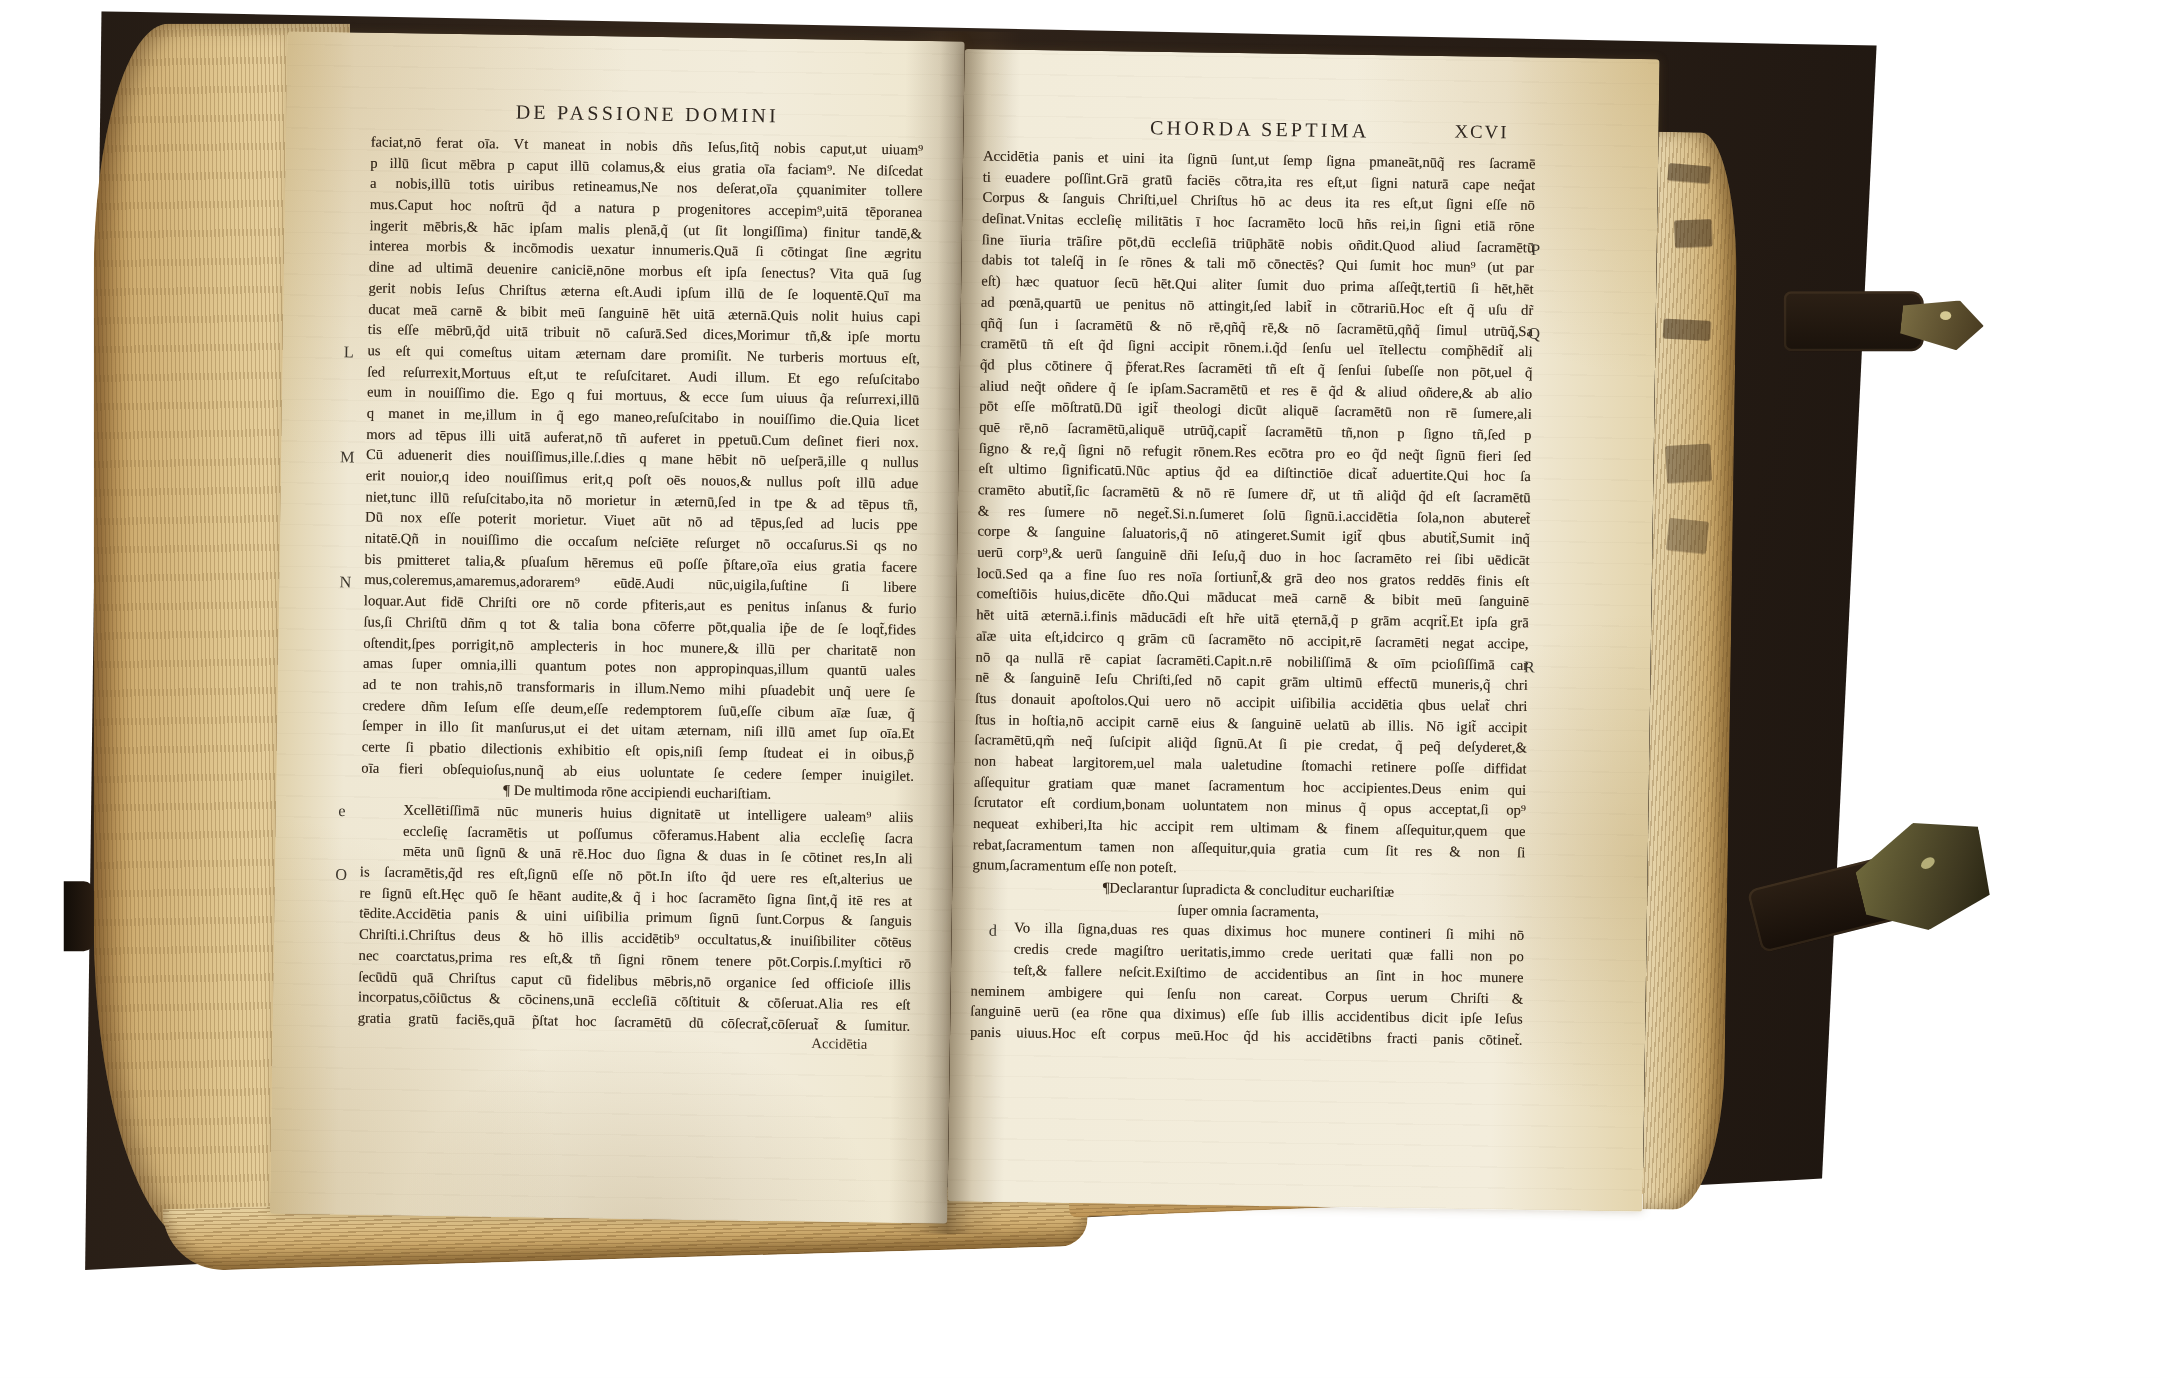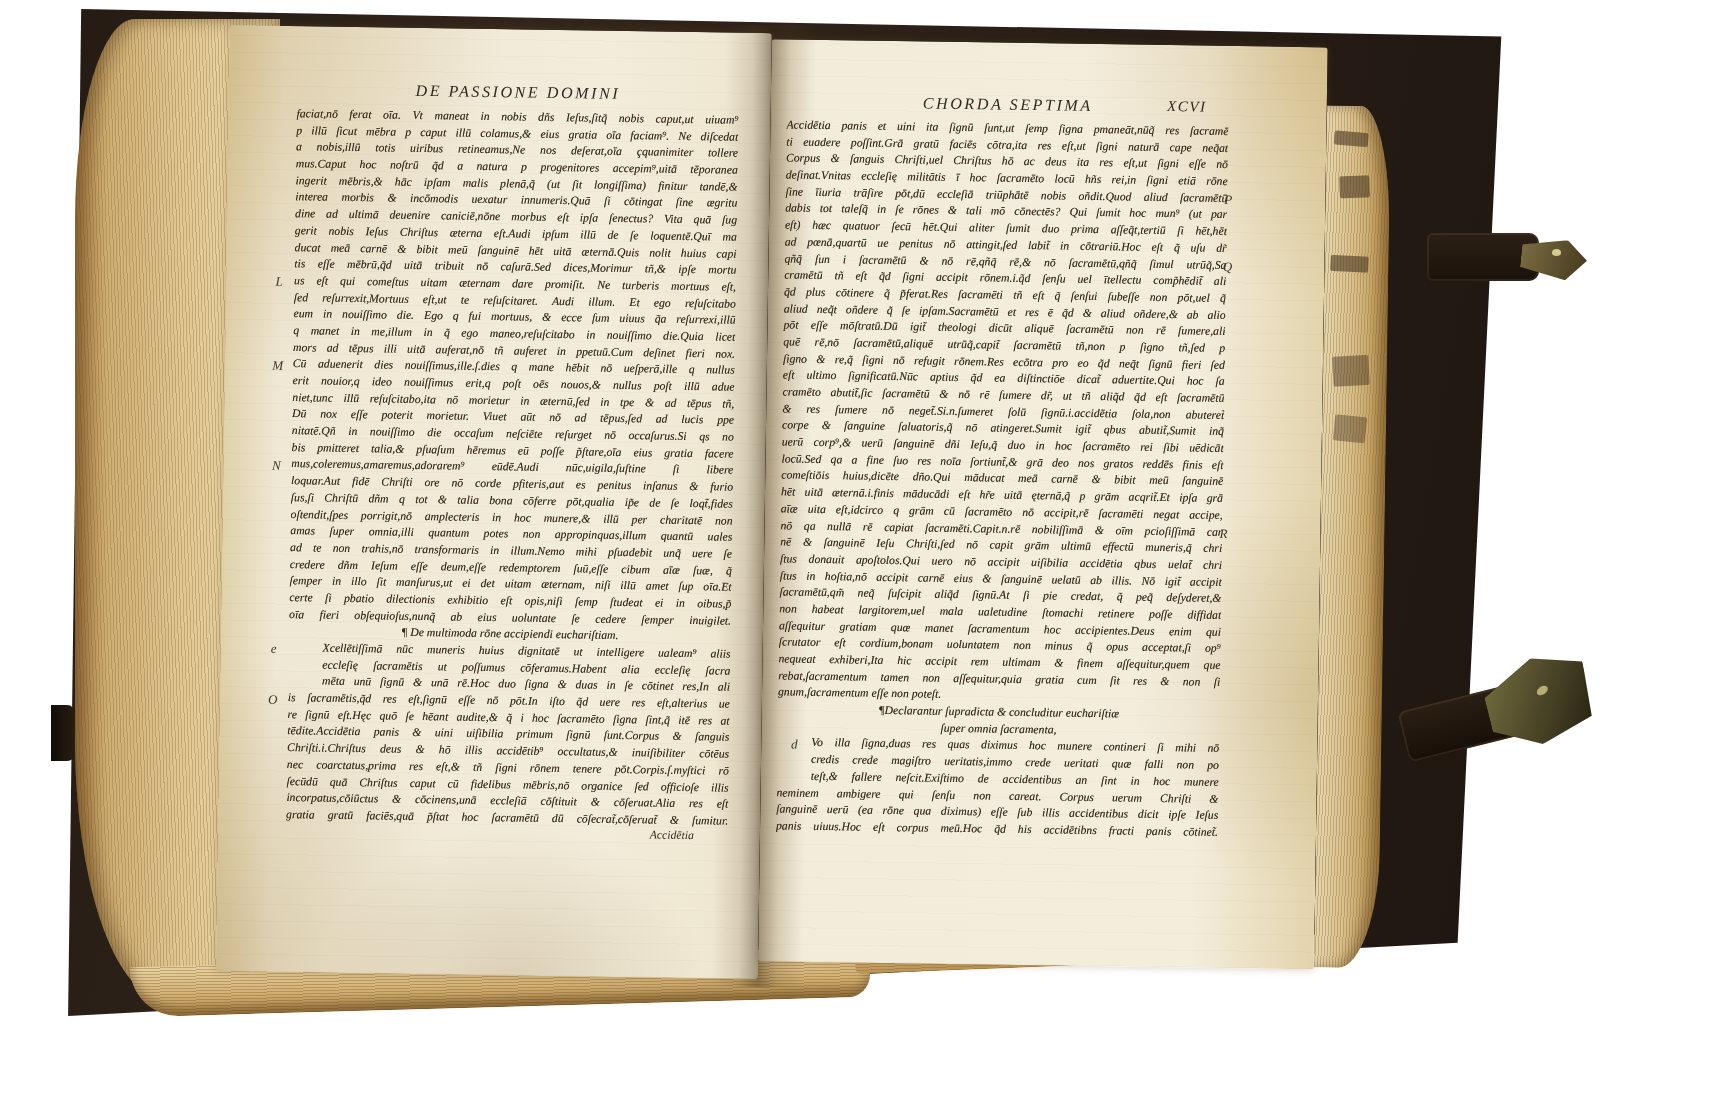--- a/index.html
+++ b/index.html
@@ -1,21 +1,21 @@
 <!DOCTYPE html>
 <html><head>
 <meta charset="utf-8">
 <style>
   html,body{margin:0;padding:0;}
   body{width:1728px;height:1102px;background:#fdfdfd;overflow:hidden;
        font-family:"Liberation Serif","DejaVu Serif",serif;}
   .photo{position:absolute;inset:0;background:radial-gradient(130% 120% at 50% 45%,#ffffff 60%,#f6f5f2 100%);}
 
   
-  .book{position:absolute;left:55px;top:5px;width:1455px;height:1015px;font-style:italic;}
+  .book{position:absolute;left:55px;top:5px;width:1455px;height:1015px;}
   .cover{position:absolute;inset:0;
     background:linear-gradient(100deg,#241b14 0%,#32251b 30%,#2a1f17 60%,#1e1610 100%);
     clip-path:polygon(1.8% 0.4%, 99.4% 3.1%, 96.4% 92.4%, 0.9% 99.6%);
     filter:drop-shadow(6px 14px 16px rgba(105,100,92,.55));}
 
   
   .edge{position:absolute;}
   .edge-left{left:20px;top:14px;width:205px;height:980px;z-index:2;
     background:
       repeating-linear-gradient(88deg, rgba(122,90,44,.30) 0 1px, rgba(0,0,0,0) 1px 3.2px),

